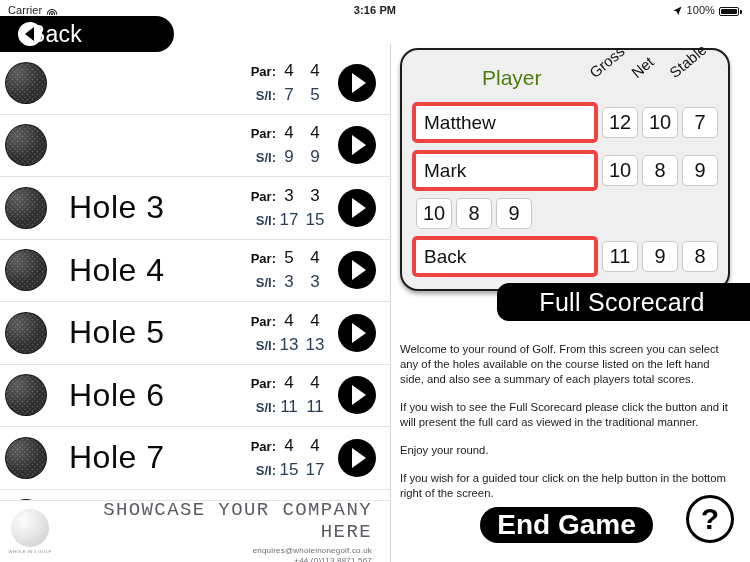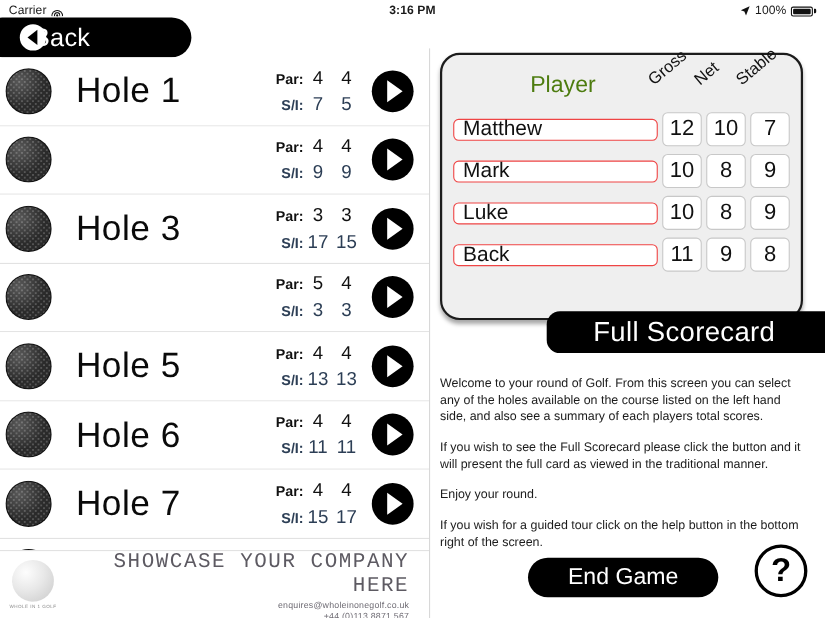--- a/index.html
+++ b/index.html
@@ -13,21 +13,21 @@
 
   
   .statusbar {
     position: absolute; left: 0; top: 0; width: 750px; height: 20px;
     display: flex; align-items: center; padding: 0 8px;
     font-size: 11px; color: #1a1a1a; letter-spacing: .1px;
   }
   .sb-left { display: flex; align-items: center; gap: 4px; }
   .sb-center { position: absolute; left: 0; right: 0; text-align: center;
                font-size: 11px; font-weight: bold; }
-  .sb-right { margin-left: auto; display: flex; align-items: center; gap: 4px;
+  .sb-right { margin-left: auto; display: flex; align-items: flex-end; gap: 4px;
               position: relative; z-index: 2; }
   .wifi-icon { display:inline-block; width: 11px; height: 9px; position: relative; }
   .wifi-icon i {
     position:absolute; left:50%; bottom:0; transform:translateX(-50%);
     border: 1.4px solid #111; border-bottom: none;
     border-radius: 50% 50% 0 0 / 100% 100% 0 0;
   }
   .wifi-icon i:nth-child(1){ width:11px; height:6px; }
   .wifi-icon i:nth-child(2){ width:6px; height:3.5px; }
   .wifi-icon i:nth-child(3){ width:2px; height:2px; background:#111; border-radius:50%; border:none;}
@@ -132,21 +132,21 @@
   }
   .sc-head { position:relative; height: 52px; }
   .sc-player-hd { position:absolute; left: 80px; top: 16px; font-size: 21px; color:#4d7c0f; }
   .rot-hd {
     position:absolute; top: 14px; font-size: 15px; color:#111;
     transform: rotate(-40deg); transform-origin: left bottom; white-space:nowrap;
   }
   .sc-rows { padding: 0 10px; }
   .sc-row { display:flex; align-items:center; margin-bottom: 7px; }
   .sc-name {
-    flex: 1; height: 20px; background:#fff; border:1px solid #ef4444;
+    flex: 1; height: 41px; background:#fff; border:4px solid #ef4444;
     border-radius: 5px; display:flex; align-items:center; padding-left:8px;
     font-size: 19px; color:#111; cursor: text;
   }
   .sc-cell {
     width: 36px; height: 31px; margin-left: 4px; background:#fff;
     border:1px solid #c8c8c8; border-radius:5px;
     display:flex; align-items:center; justify-content:center;
     font-size: 20px; color:#111;
   }
   .full-sc-btn {
@@ -160,21 +160,21 @@
   .info { position:absolute; left: 400px; top: 342px; width: 330px;
           font-size: 11.3px; line-height: 15px; color:#1b1b1b; }
   .info p { margin-bottom: 13px; }
 
   
   .end-btn {
     position:absolute; left: 480px; top: 507px; width: 173px; height: 36px;
     background:#000; border-radius: 18px; display:flex; align-items:center;
     justify-content:center; cursor:pointer;
   }
-  .end-btn span { color:#fff; font-size: 21px; }
+  .end-btn span { color:#fff; font-size: 28px; font-weight: bold; }
   .help-btn {
     position:absolute; left: 686px; top: 495px; width: 48px; height: 48px;
     border-radius: 50%; border: 3px solid #000; background:#fff;
     display:flex; align-items:center; justify-content:center; cursor:pointer;
   }
   .help-btn span { font-size: 30px; font-weight: bold; color:#000; line-height:1; }
 </style>
 </head>
 <body>
 
@@ -207,21 +207,20 @@
   </div>
 
   <div class="back-btn">
     <span class="back-arrow"></span>
     <span class="back-label">Back</span>
   </div>
 
   <div class="hole-list" id="hole-list">
       <div class="hole-row">
         <div class="ball"></div>
-        <div class="hole-name">Hole 1</div>
         <div class="stats">
           <div class="stat-line par">
             <span class="stat-lbl par-lbl">Par:</span>
             <span class="stat-val par-v">4</span>
             <span class="stat-val par-v">4</span>
           </div>
           <div class="stat-line si">
             <span class="stat-lbl si-lbl">S/I:</span>
             <span class="stat-val si-v">7</span>
             <span class="stat-val si-v">5</span>
@@ -257,20 +256,21 @@
           <div class="stat-line si">
             <span class="stat-lbl si-lbl">S/I:</span>
             <span class="stat-val si-v">17</span>
             <span class="stat-val si-v">15</span>
           </div>
         </div>
         <div class="go-btn"></div>
       </div>
       <div class="hole-row">
         <div class="ball"></div>
+        <div class="hole-name">Hole 4</div>
         <div class="stats">
           <div class="stat-line par">
             <span class="stat-lbl par-lbl">Par:</span>
             <span class="stat-val par-v">5</span>
             <span class="stat-val par-v">4</span>
           </div>
           <div class="stat-line si">
             <span class="stat-lbl si-lbl">S/I:</span>
             <span class="stat-val si-v">3</span>
             <span class="stat-val si-v">3</span>
@@ -362,21 +362,20 @@
           <div class="sc-cell">10</div>
           <div class="sc-cell">7</div>
         </div>
         <div class="sc-row">
           <div class="sc-name">Mark</div>
           <div class="sc-cell">10</div>
           <div class="sc-cell">8</div>
           <div class="sc-cell">9</div>
         </div>
         <div class="sc-row">
-          <div class="sc-name">Luke</div>
           <div class="sc-cell">10</div>
           <div class="sc-cell">8</div>
           <div class="sc-cell">9</div>
         </div>
         <div class="sc-row">
           <div class="sc-name">Back</div>
           <div class="sc-cell">11</div>
           <div class="sc-cell">9</div>
           <div class="sc-cell">8</div>
         </div>

